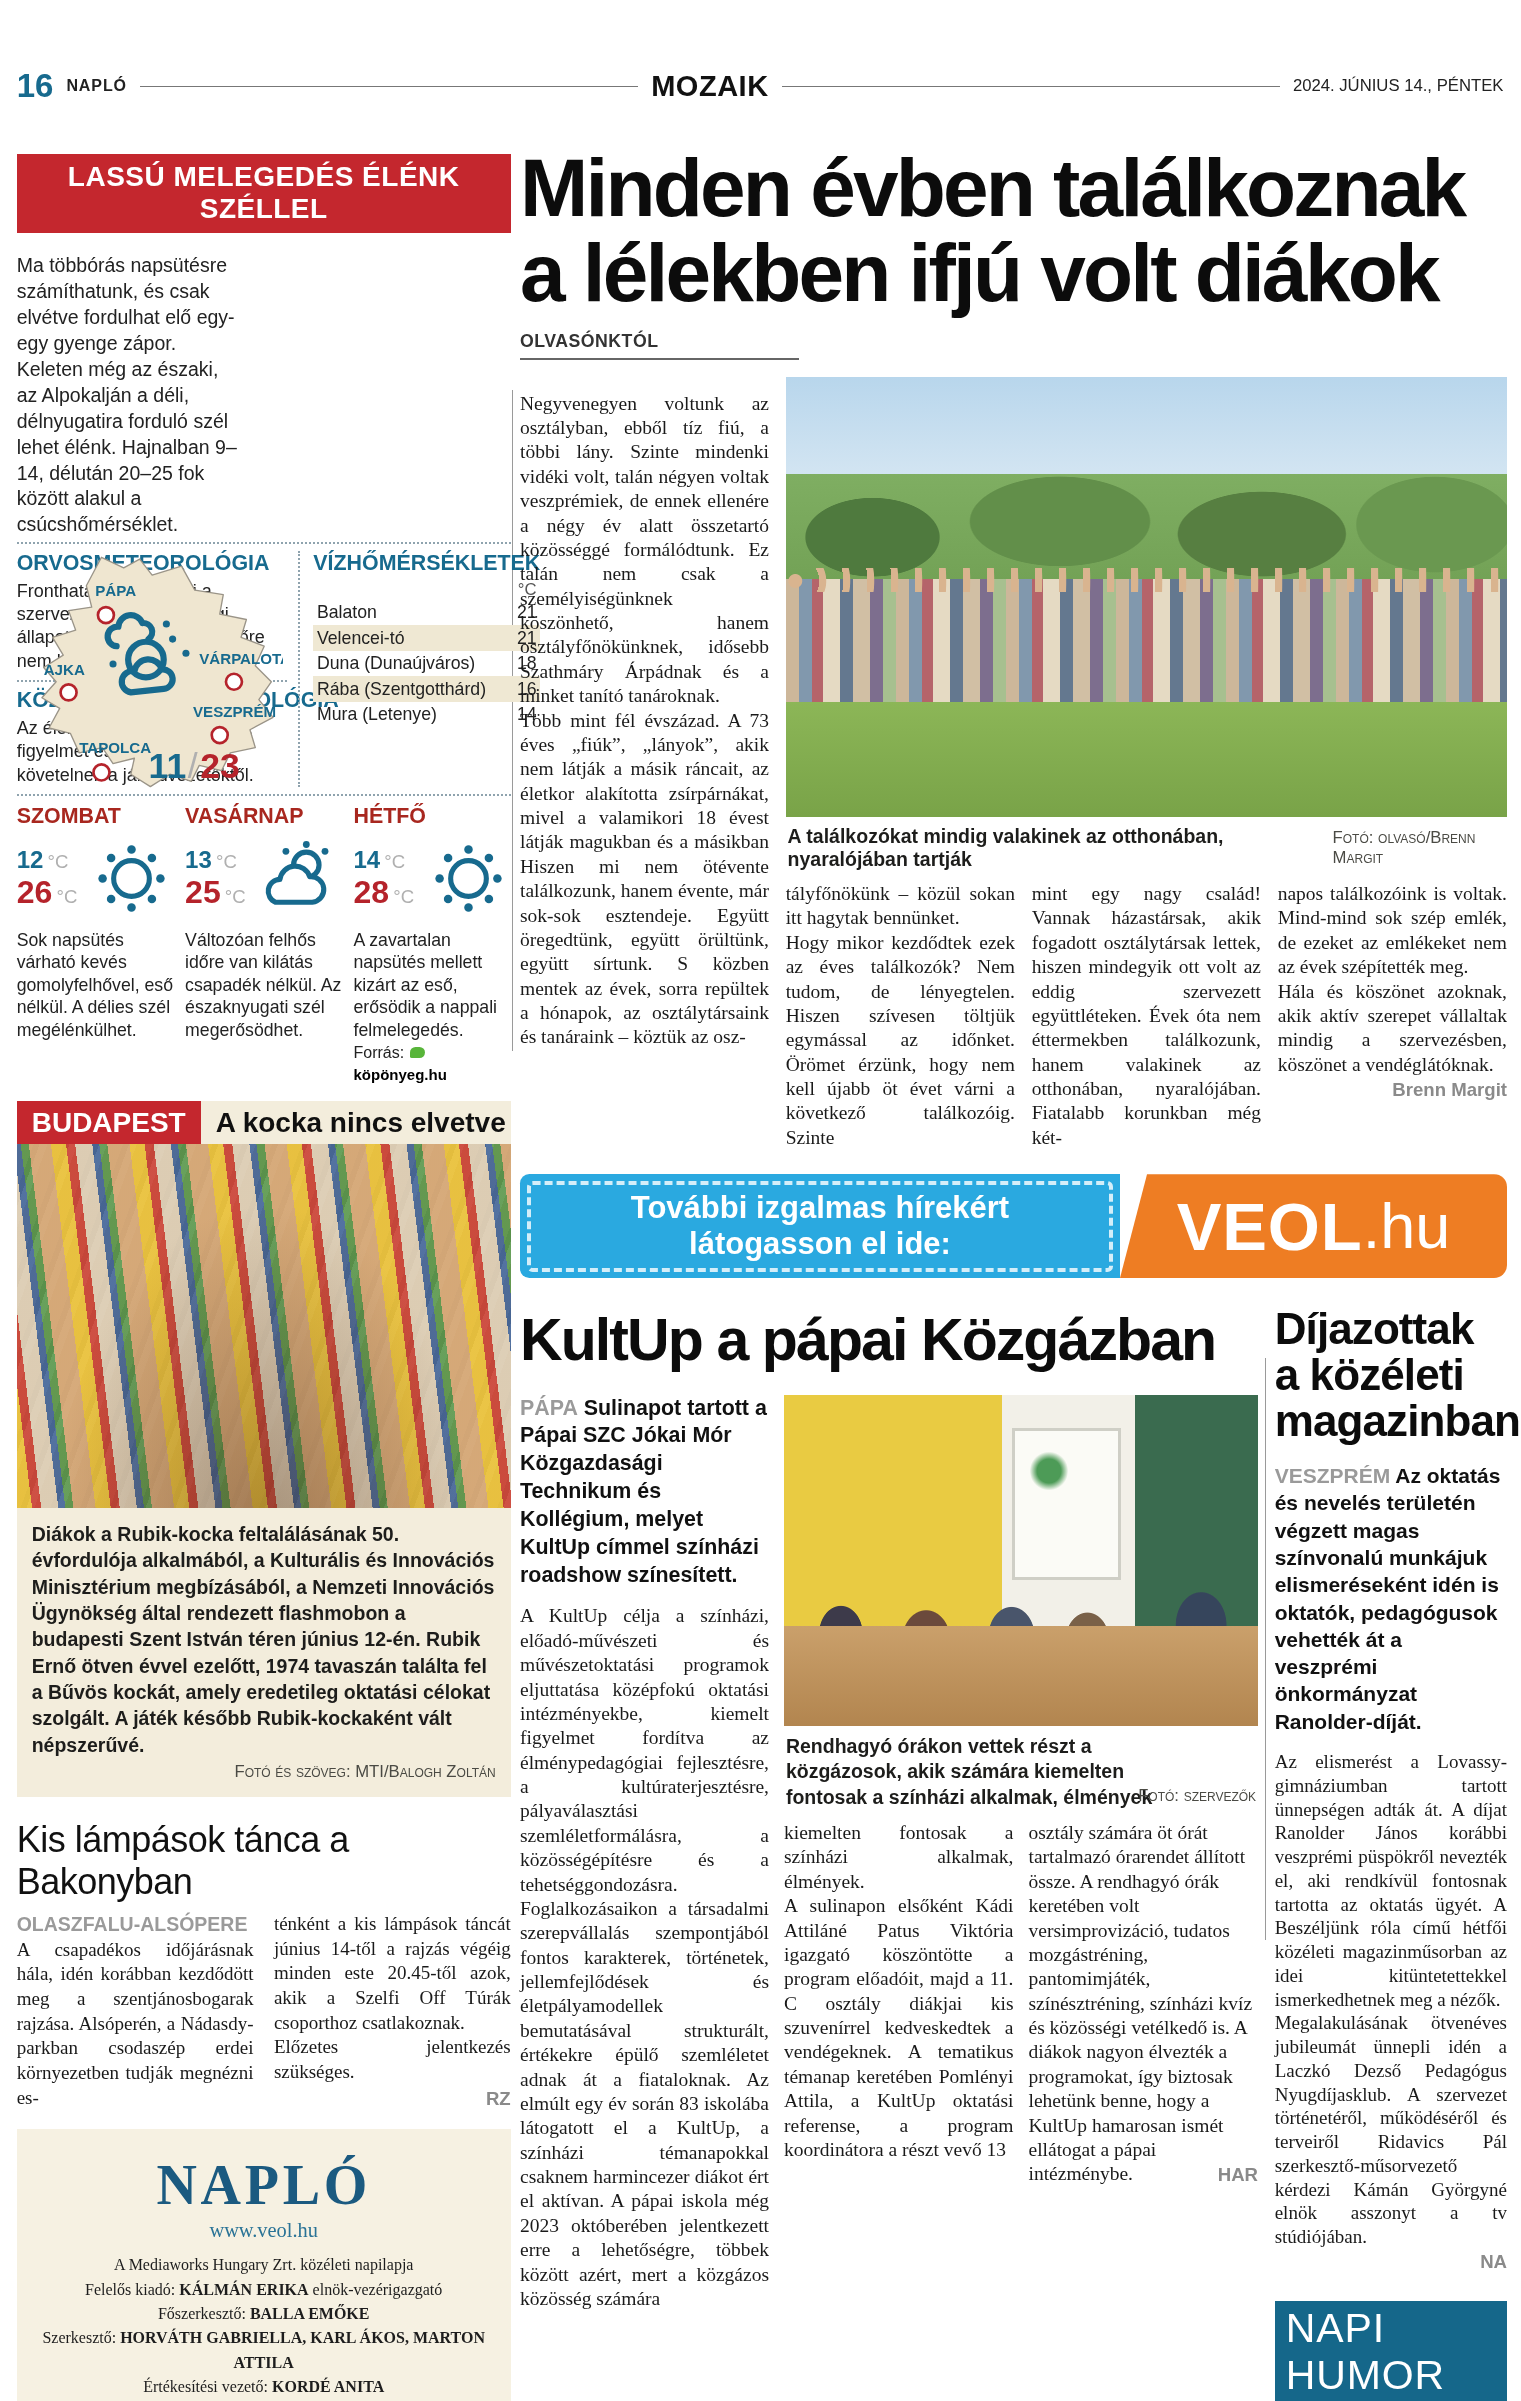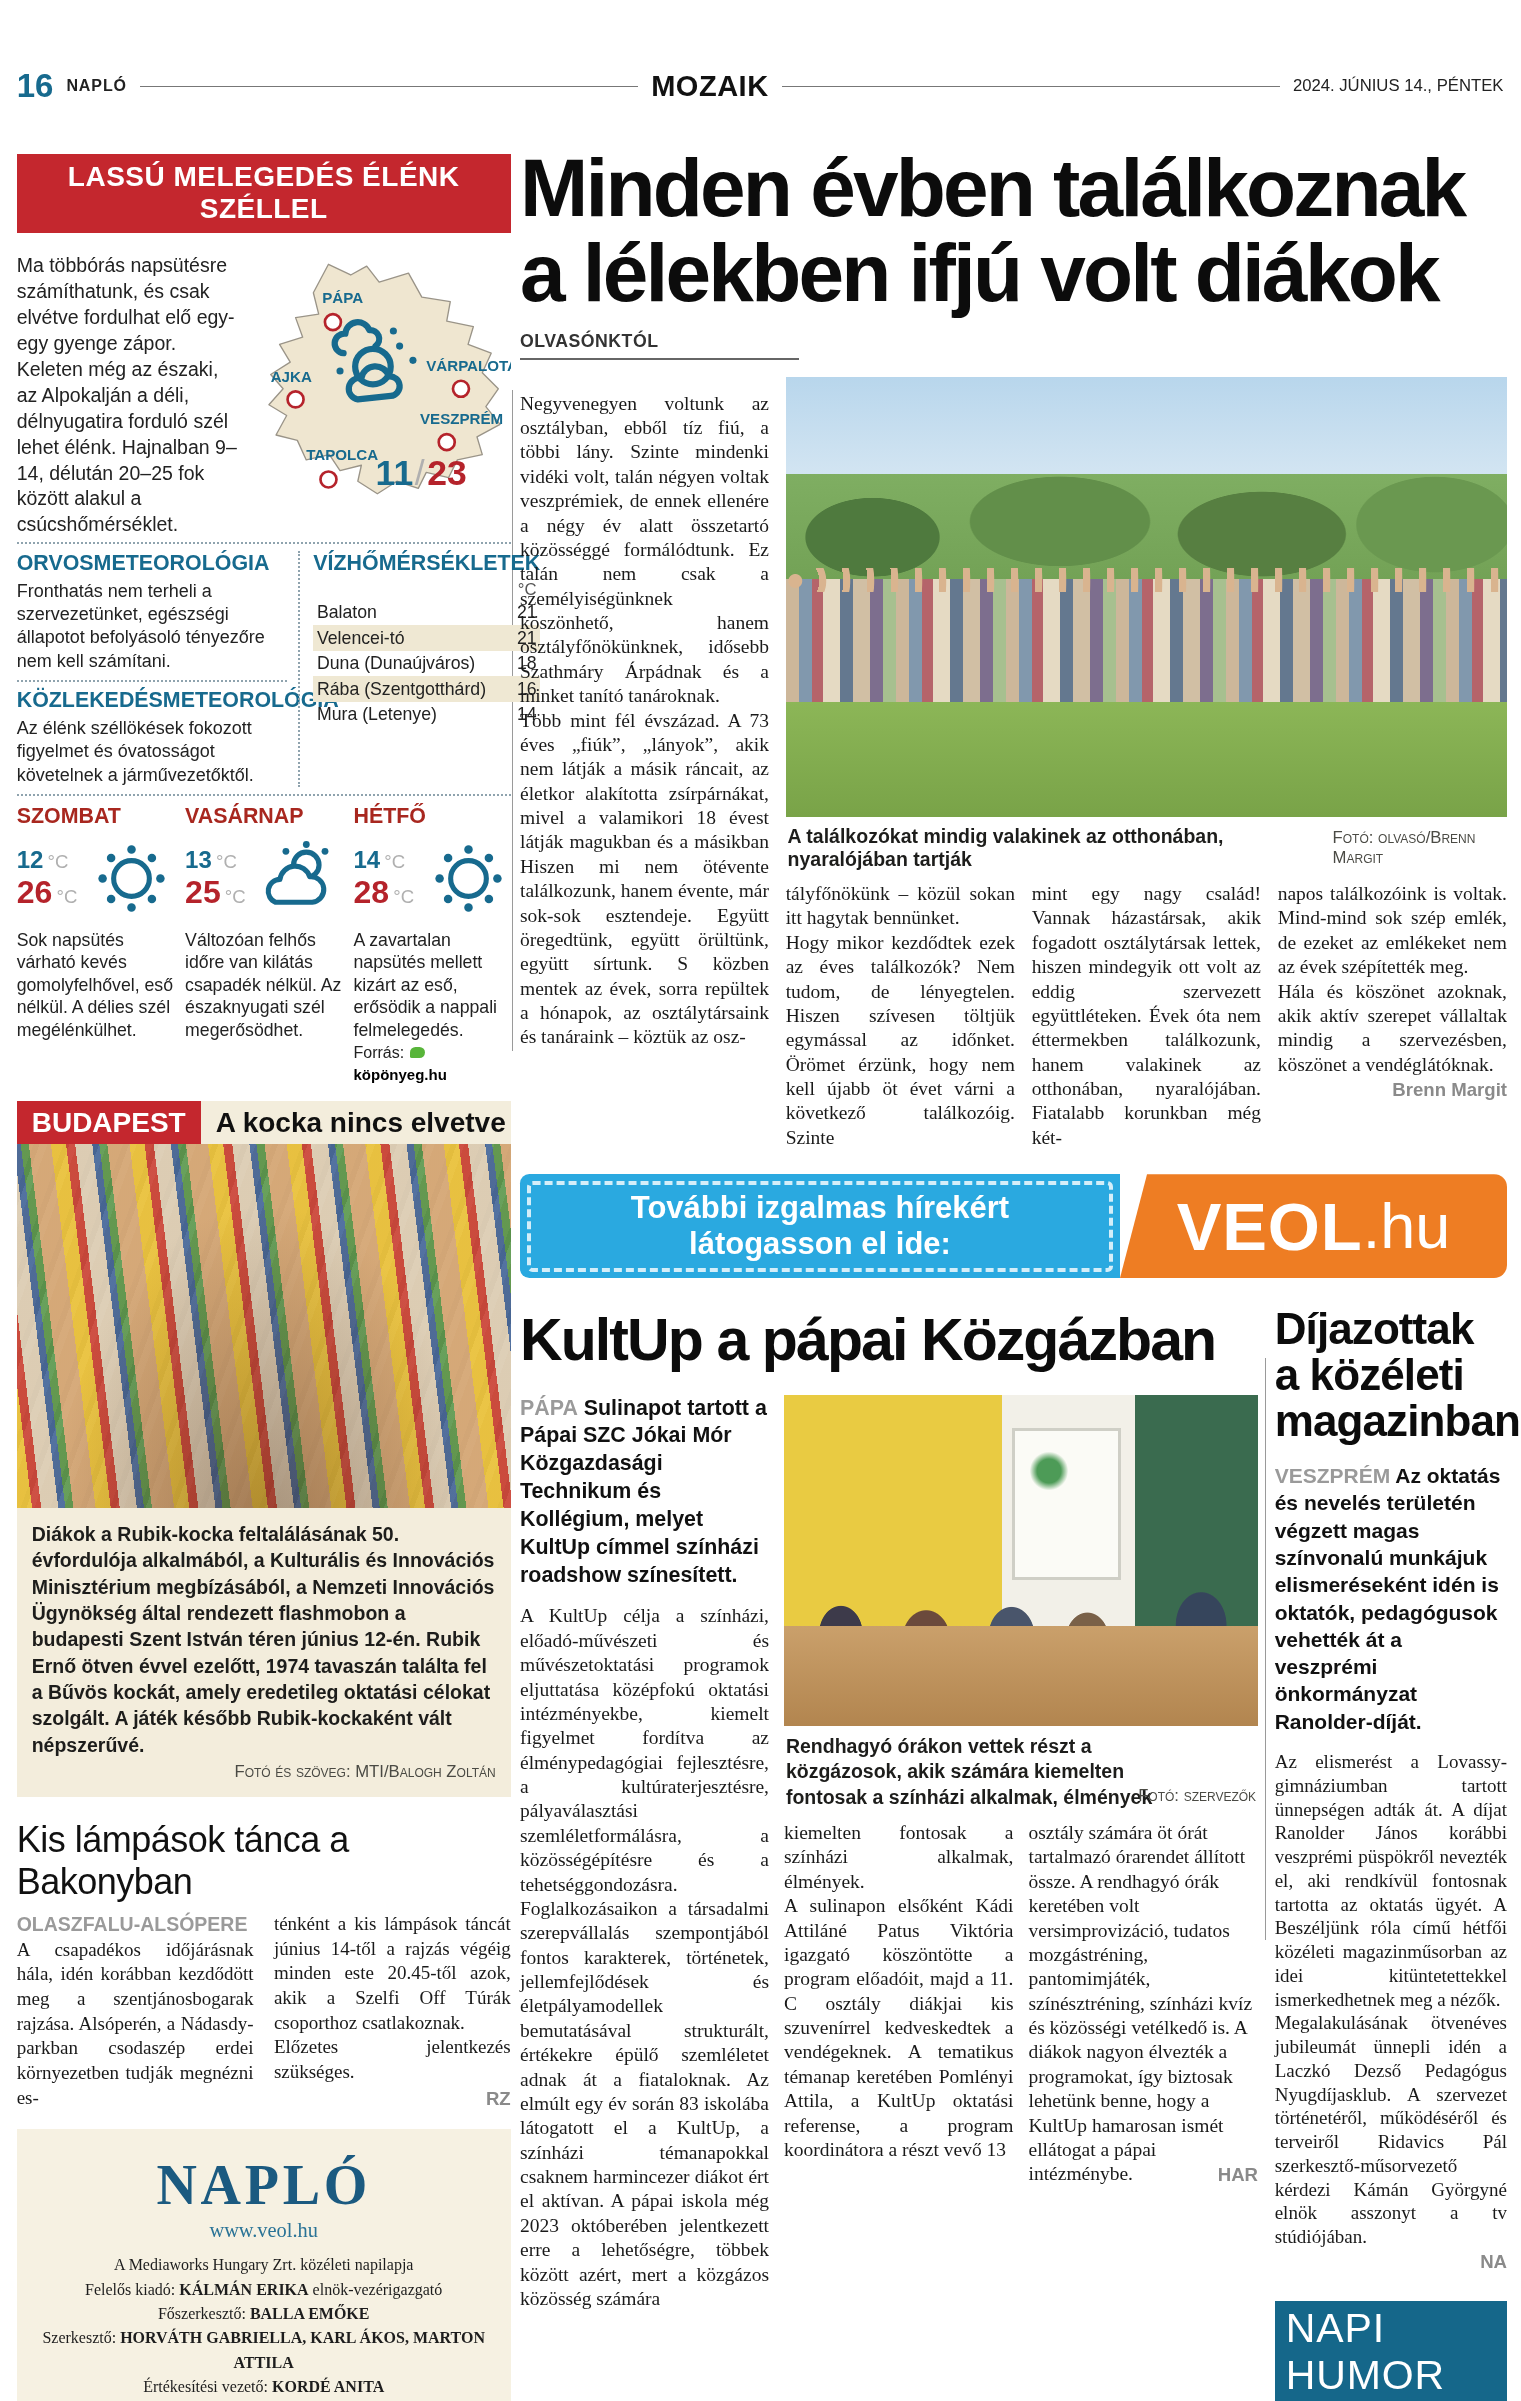--- a/index.html
+++ b/index.html
@@ -25,21 +25,21 @@
   .dots { border-top:2.8px dotted #8fa3ae; margin:7.4px 0; }
   .serif { font-family:"Liberation Serif", serif; }
   .just { text-align:justify; }
   .prelines { white-space:pre-line; }
   .sig { display:block; text-align:right; font-family:"Liberation Sans",sans-serif; font-weight:800; color:#8a8a8a; font-size:18.6px; margin-top:1.9px; }
   .loc { color:#9a9a9a; font-weight:800; }
   .credit { font-variant:small-caps; color:#4a4a44; font-size:16.7px; font-weight:400; }
 
   
   .w-title { background:#c4272e; color:#fff; font-weight:800; font-size:28px; text-align:center; padding:7.4px 0; letter-spacing:0.5px; }
-  .w-body { display:flex; margin-top:7.4px; height:294px; }
+  .w-body { display:flex; margin-top:7.4px; height:294px;flex-direction:column; }
   .w-text { width:46%; font-size:19.5px; line-height:1.33; color:#222; padding-top:13px; }
   .w-map { width:54%; position:relative; }
   .meteo-row { display:flex; margin-top:1.9px; }
   .meteo-left { width:57%; padding-right:11px; }
   .meteo-left h4, .meteo-right h4 { color:#176a8e; font-size:21.4px; font-weight:800; margin-bottom:3.7px; }
   .meteo-left p { font-size:18px; line-height:1.3; color:#222; }
   .dots-sm { border-top:2.8px dotted #8fa3ae; margin:6.5px 0; }
   .meteo-div { border-left:2.8px dotted #8fa3ae; }
   .meteo-right { flex:1; padding-left:13px; }
   .viz-table { width:100%; border-collapse:collapse; font-size:17.7px; color:#222; }

